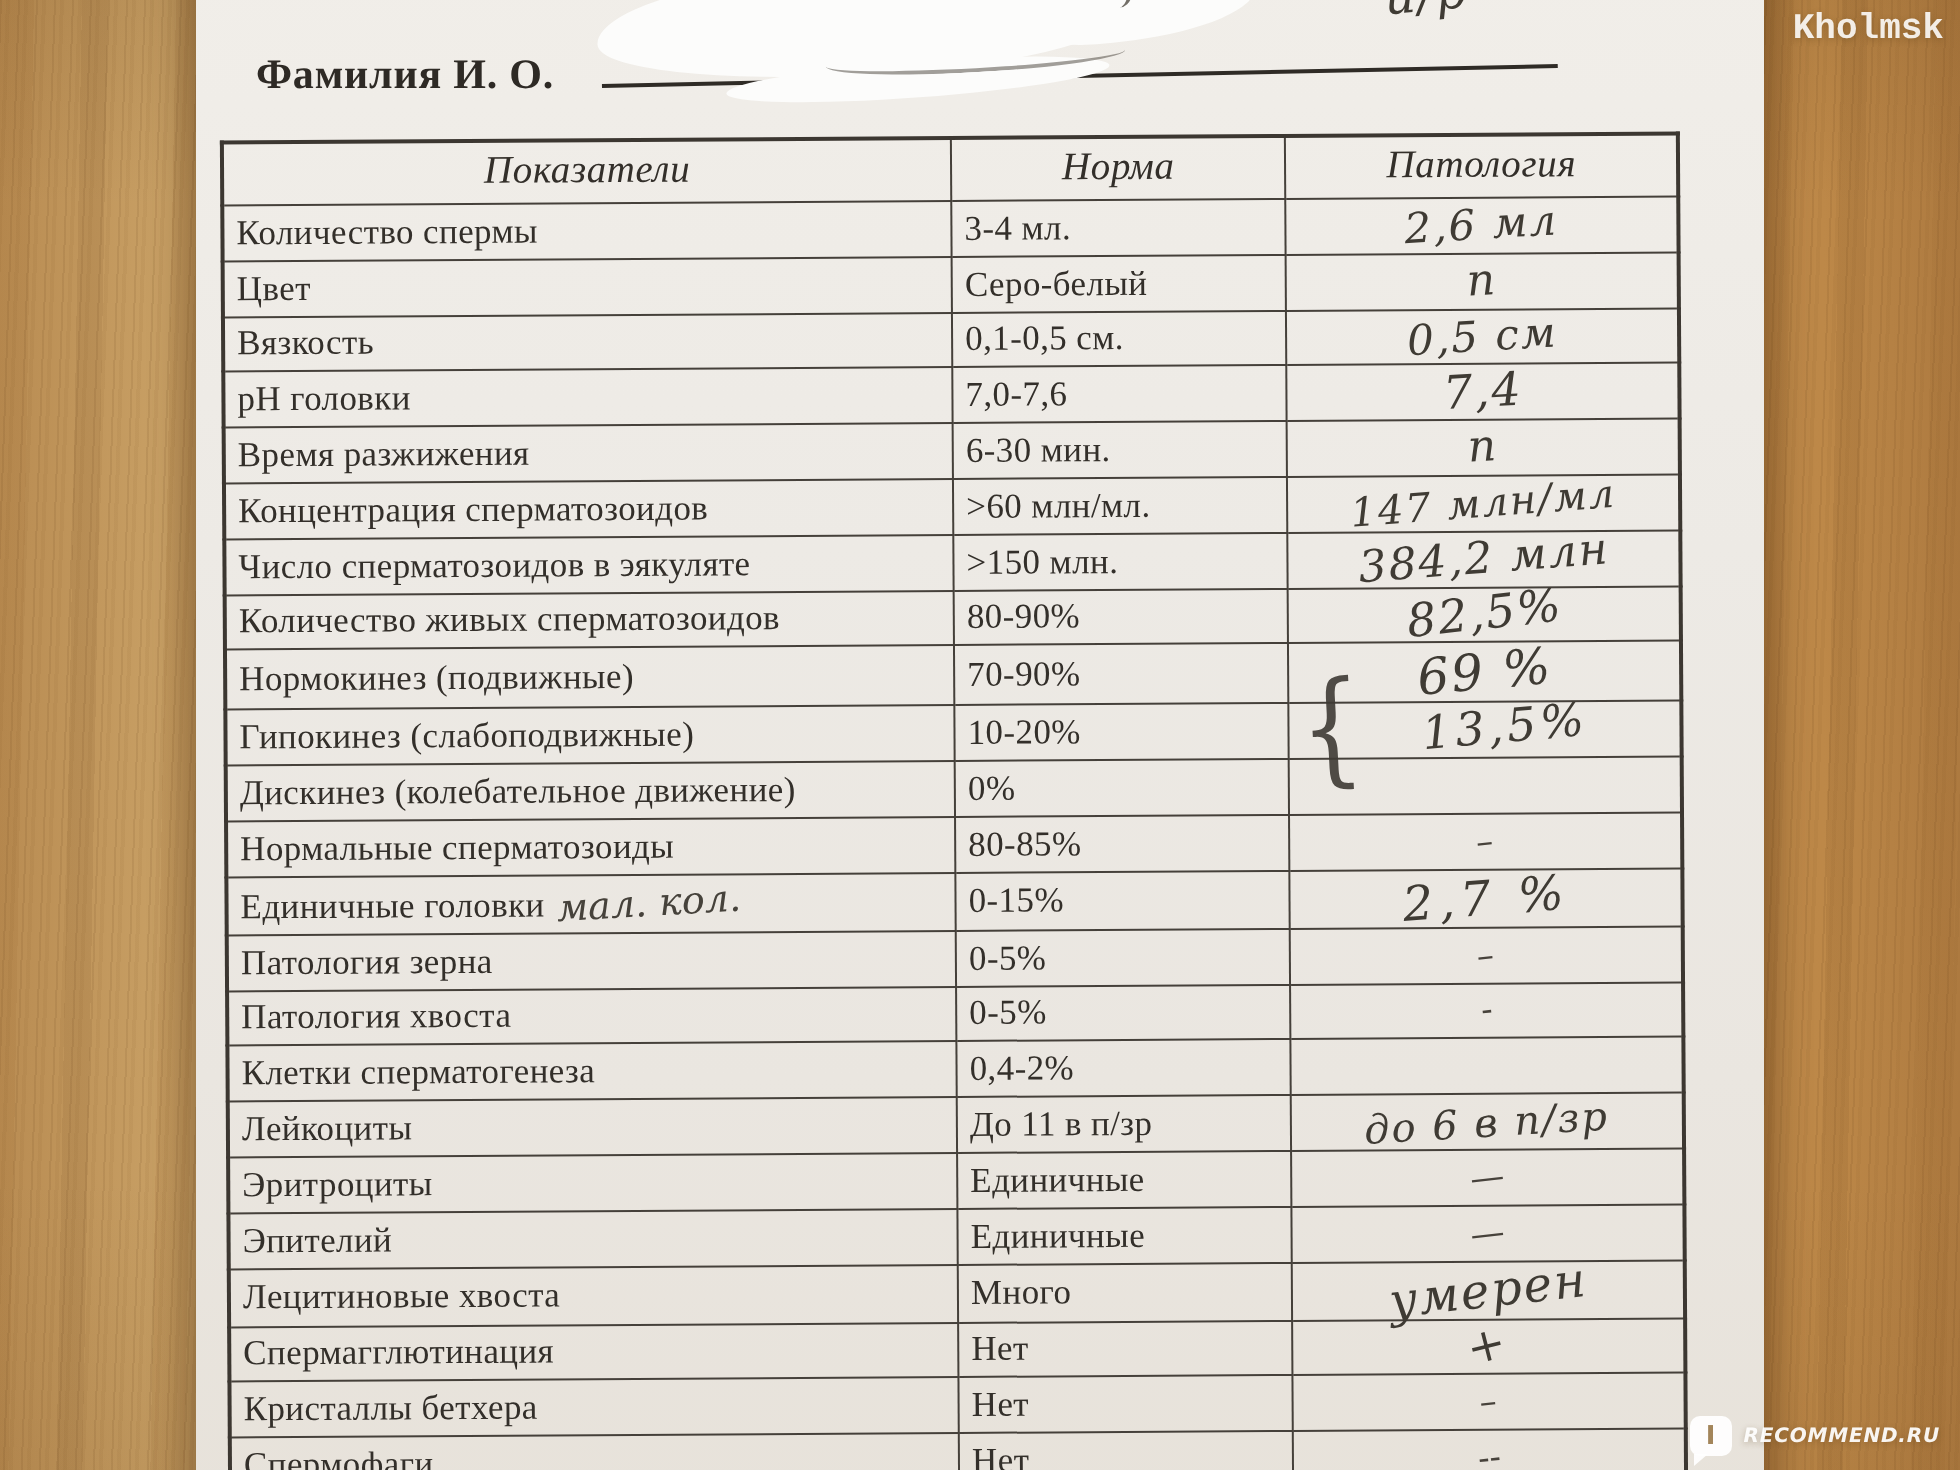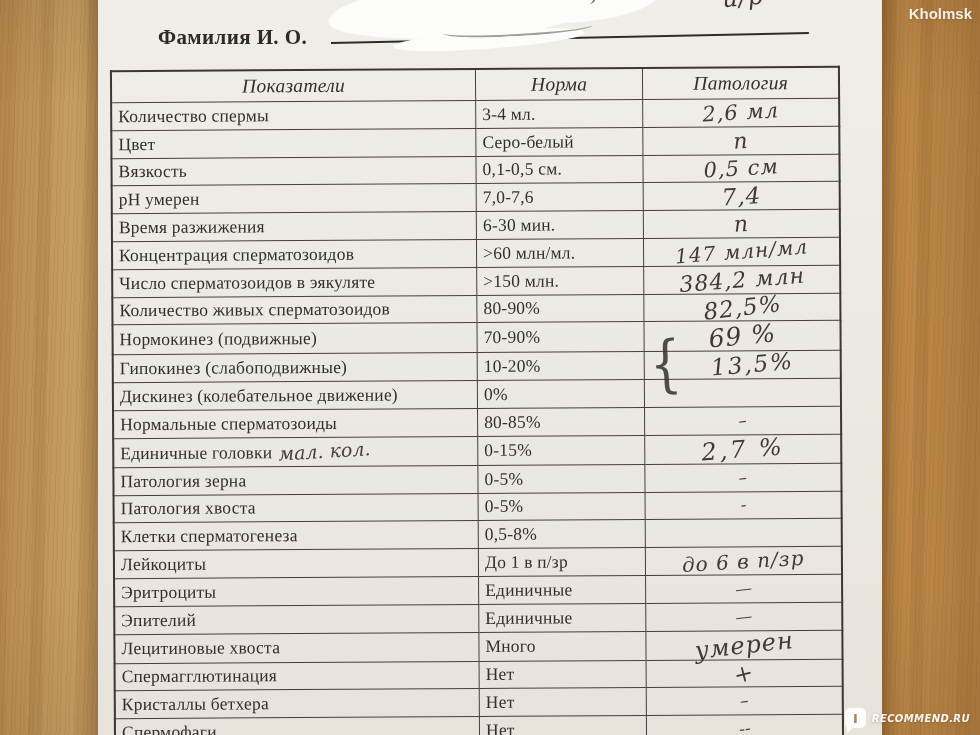--- a/index.html
+++ b/index.html
@@ -15,21 +15,21 @@
   }
   .wood::after{content:'';position:absolute;inset:0;
     background:linear-gradient(180deg,rgba(85,55,20,0.10) 0%,rgba(0,0,0,0) 14%,rgba(0,0,0,0) 80%,rgba(85,55,20,0.08) 100%);}
 
   
   .paper{position:absolute;left:98px;top:-22px;width:784px;height:779px;
     background:linear-gradient(180deg,#f1eee9 0%,#edeae5 38%,#eae6e0 72%,#e7e2da 100%);
     box-shadow:-7px 0 16px rgba(70,40,10,0.30), 7px 0 16px rgba(70,40,10,0.30);}
 
   
-  .form-header{position:absolute;left:30px;top:44px;width:720px;white-space:nowrap;margin-left:30px;}
+  .form-header{position:absolute;left:30px;top:44px;width:720px;white-space:nowrap;}
   .name-label{font-weight:bold;font-size:21px;color:#2e2a25;letter-spacing:0.4px;}
   .name-line{position:relative;display:inline-block;width:478px;height:20px;margin-left:24px;
     border-bottom:2.5px solid #2f2b26;transform:rotate(-1.2deg);transform-origin:left bottom;vertical-align:baseline;}
   .blob-main{position:absolute;left:-2px;top:-34px;width:268px;height:52px;background:#fcfcfb;
     border-radius:45% 55% 48% 52% / 60% 50% 55% 45%;transform:rotate(-2deg);}
   .blob-main::after{content:'';position:absolute;right:-62px;top:8px;width:116px;height:34px;background:#fcfcfb;
     border-radius:50% 50% 60% 40%;transform:rotate(-4deg);}
   .blob-tail{position:absolute;left:62px;top:12px;width:192px;height:18px;background:#fcfcfb;
     border-radius:50%;transform:rotate(-3deg);}
   .remnant-under{position:absolute;left:112px;top:4px;width:150px;height:12px;
@@ -68,22 +68,22 @@
   .res-text.plus{font-style:normal;font-size:23px;transform:rotate(-14deg);}
 
   
   .brace-overlay{position:absolute;left:548px;top:357px;width:200px;height:58px;
     display:flex;align-items:center;pointer-events:none;}
   .brace-glyph{font-family:"DejaVu Serif",serif;font-size:62px;color:#3f3b35;opacity:0.9;
     transform:rotate(-3deg) scaleX(0.8);line-height:58px;}
   .brace-value{font-size:23px;margin-left:26px;transform:rotate(-5deg);letter-spacing:2px;}
 
   
-  .wm-top{position:absolute;top:5px;right:8px;font-family:Liberation Sans, sans-serif;
-    font-weight:bold;font-size:15px;color:rgba(255,255,255,0.88);text-shadow:0 1px 3px rgba(90,60,20,0.35);}
+  .wm-top{position:absolute;top:5px;right:8px;font-family:Liberation Mono, monospace;
+    font-weight:bold;font-size:18px;color:rgba(255,255,255,0.88);text-shadow:0 1px 3px rgba(90,60,20,0.35);}
   .wm-bottom{position:absolute;bottom:7px;right:10px;display:flex;align-items:center;}
   .wm-icon{position:relative;width:21px;height:20px;background:rgba(255,255,255,0.93);border-radius:5px;
     display:flex;align-items:center;justify-content:center;}
   .wm-icon::after{content:'';position:absolute;left:2px;bottom:-5px;width:0;height:0;
     border-left:7px solid rgba(255,255,255,0.93);border-bottom:6px solid transparent;}
   .wm-i{font-family:"DejaVu Sans",sans-serif;font-weight:bold;font-size:13px;color:#a3855a;font-style:normal;}
   .wm-text{margin-left:6px;font-family:"DejaVu Sans",sans-serif;font-weight:bold;font-style:italic;
     font-size:10px;letter-spacing:0.4px;color:rgba(255,255,255,0.93);text-shadow:0 1px 3px rgba(90,60,20,0.3);}
 </style>
 </head>
@@ -125,21 +125,21 @@
     <td class="c-res"><span class="hw res-text">n</span></td>
   </tr>
 
   <tr>
     <td class="c-ind"><span class="ind-text">Вязкость</span></td>
     <td class="c-norm"><span class="norm-text">0,1-0,5 см.</span></td>
     <td class="c-res"><span class="hw res-text">0,5 см</span></td>
   </tr>
 
   <tr>
-    <td class="c-ind"><span class="ind-text">pH умерен</span></td>
+    <td class="c-ind"><span class="ind-text">pH головки</span></td>
     <td class="c-norm"><span class="norm-text">7,0-7,6</span></td>
     <td class="c-res"><span class="hw res-text">7,4</span></td>
   </tr>
 
   <tr>
     <td class="c-ind"><span class="ind-text">Время разжижения</span></td>
     <td class="c-norm"><span class="norm-text">6-30 мин.</span></td>
     <td class="c-res"><span class="hw res-text">n</span></td>
   </tr>
 
@@ -198,27 +198,27 @@
   </tr>
 
   <tr>
     <td class="c-ind"><span class="ind-text">Патология хвоста</span></td>
     <td class="c-norm"><span class="norm-text">0-5%</span></td>
     <td class="c-res"><span class="hw res-text dash">-</span></td>
   </tr>
 
   <tr>
     <td class="c-ind"><span class="ind-text">Клетки сперматогенеза</span></td>
-    <td class="c-norm"><span class="norm-text">0,5-8%</span></td>
+    <td class="c-norm"><span class="norm-text">0,4-2%</span></td>
     <td class="c-res"><span class="hw res-text"></span></td>
   </tr>
 
   <tr>
     <td class="c-ind"><span class="ind-text">Лейкоциты</span></td>
-    <td class="c-norm"><span class="norm-text">До 1 в п/зр</span></td>
+    <td class="c-norm"><span class="norm-text">До 11 в п/зр</span></td>
     <td class="c-res"><span class="hw res-text">до 6 в п/зр</span></td>
   </tr>
 
   <tr>
     <td class="c-ind"><span class="ind-text">Эритроциты</span></td>
     <td class="c-norm"><span class="norm-text">Единичные</span></td>
     <td class="c-res"><span class="hw res-text dash">—</span></td>
   </tr>
 
   <tr>

